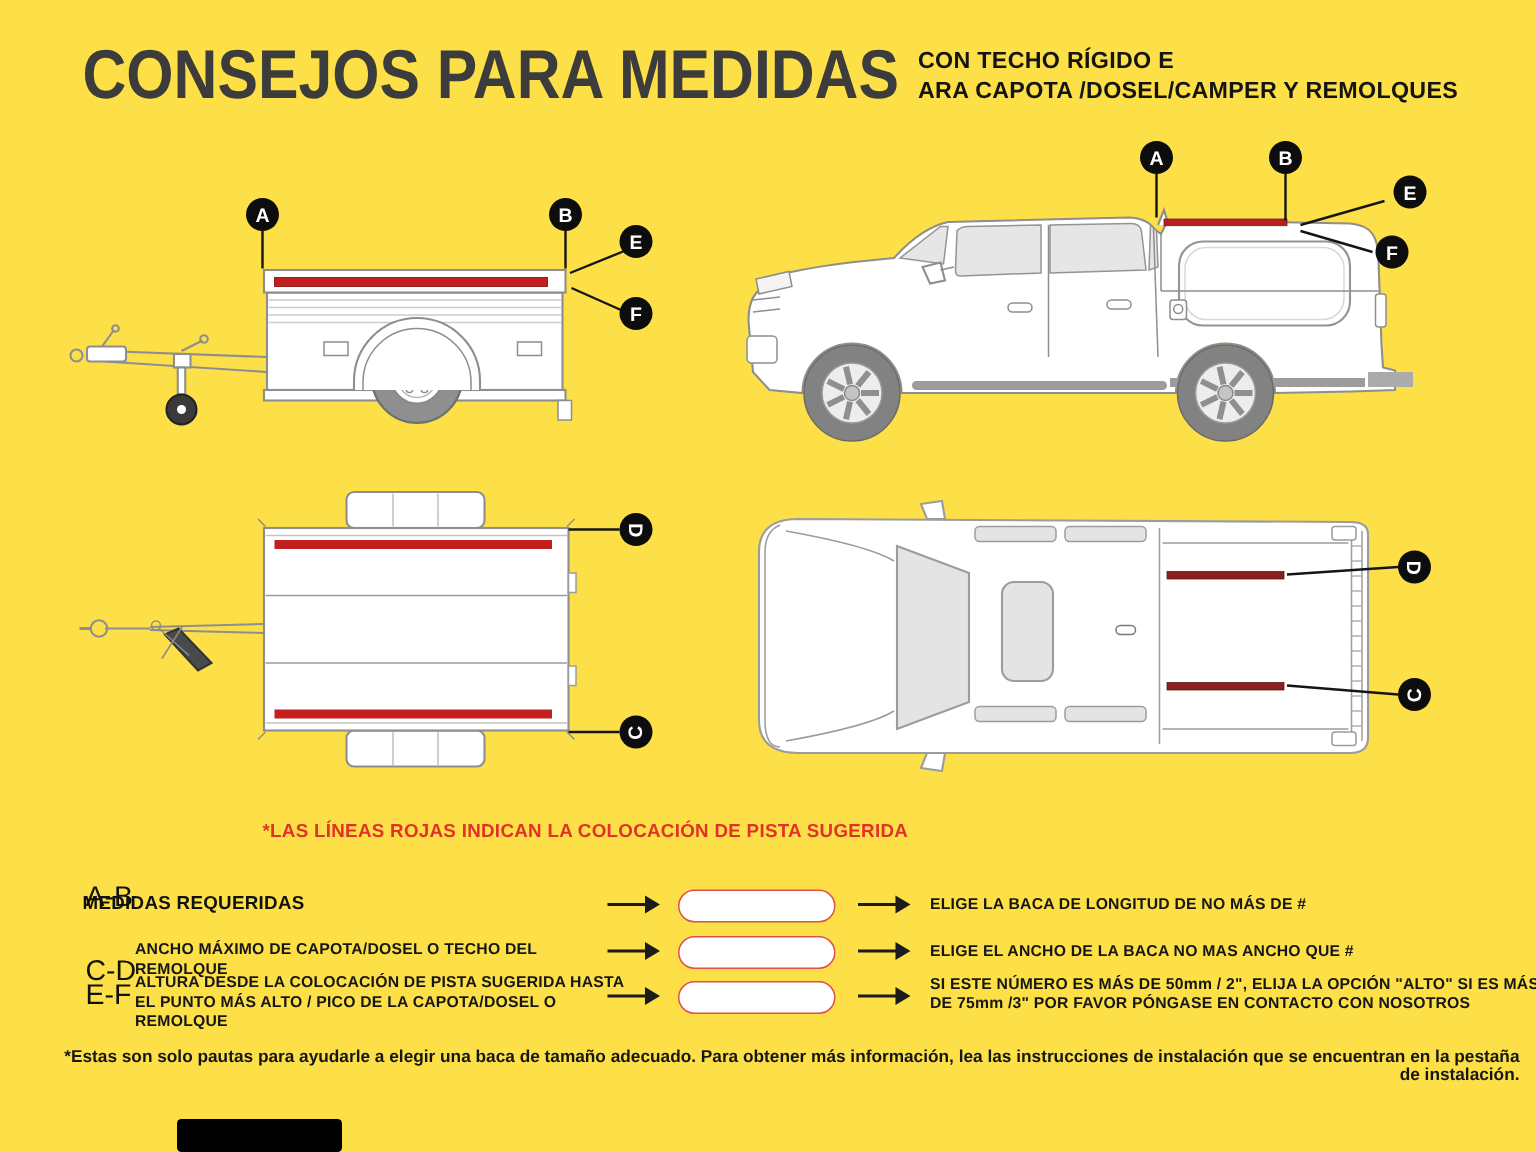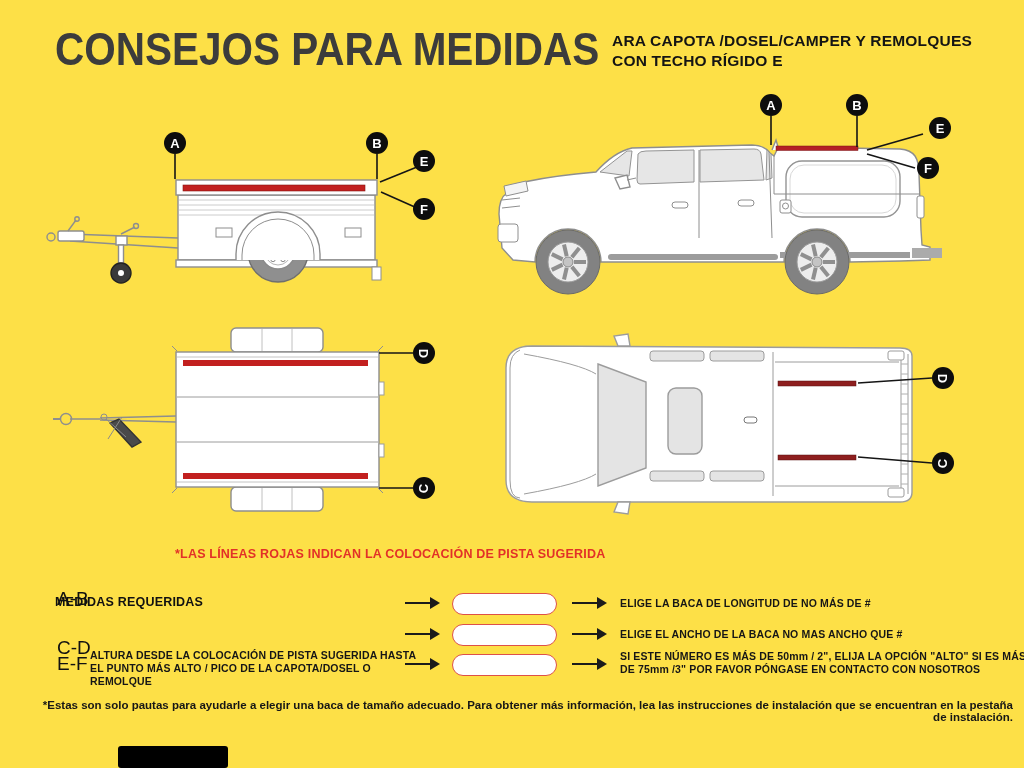--- a/index.html
+++ b/index.html
@@ -45,22 +45,22 @@
   .footnote{position:absolute;left:33px;top:699px;width:980px;font-size:11.5px;font-weight:bold;color:#161616;letter-spacing:0;text-align:right;}
   .logo-bar{position:absolute;left:118px;top:746px;width:110px;height:22px;background:#000;border-radius:3px;}
 </style>
 </head>
 <body>
 
 <div class="page">
 
   <div class="title">CONSEJOS PARA MEDIDAS</div>
   <div class="subtitle">
+    <div>CON TECHO RÍGIDO E</div>
     <div>ARA CAPOTA /DOSEL/CAMPER Y REMOLQUES</div>
-    <div>CON TECHO RÍGIDO E</div>
   </div>
 
   <svg id="svg-trailer-side" class="diagram" width="420" height="215" viewBox="0 0 420 215">
     <g stroke="#8e8e8e" stroke-width="1.4" fill="none">
 
       <path d="M138,128 L30,124 M138,138 L30,131"></path>
 
       <rect x="18" y="121" width="26" height="10" rx="2" fill="#fff"></rect>
       <path d="M28,121 L36,110"></path>
         <circle cx="37" cy="109" r="2.2"></circle>
@@ -289,20 +289,21 @@
   <div class="sec-heading">MEDIDAS REQUERIDAS</div>
   <div class="sec-note">*LAS LÍNEAS ROJAS INDICAN LA COLOCACIÓN DE PISTA SUGERIDA</div>
 
   <div class="row-range" style="top:588px">A-B</div>
   <div class="arrow" style="left:405px;top:602px"></div>
   <div class="pill" style="left:452px;top:593px"></div>
   <div class="arrow" style="left:572px;top:602px"></div>
   <div class="row-result" style="top:597px">ELIGE LA BACA DE LONGITUD DE NO MÁS DE #</div>
 
   <div class="row-range" style="top:637px">C-D</div>
+  <div class="row-desc" style="top:627px">ANCHO MÁXIMO DE CAPOTA/DOSEL O TECHO DEL REMOLQUE</div>
   <div class="arrow" style="left:405px;top:633px"></div>
   <div class="pill" style="left:452px;top:624px"></div>
   <div class="arrow" style="left:572px;top:633px"></div>
   <div class="row-result" style="top:628px">ELIGE EL ANCHO DE LA BACA NO MAS ANCHO QUE #</div>
 
   <div class="row-range" style="top:653px">E-F</div>
   <div class="row-desc" style="top:649px">ALTURA DESDE LA COLOCACIÓN DE PISTA SUGERIDA HASTA EL PUNTO MÁS ALTO / PICO DE LA CAPOTA/DOSEL O REMOLQUE</div>
   <div class="arrow" style="left:405px;top:663px"></div>
   <div class="pill" style="left:452px;top:654px"></div>
   <div class="arrow" style="left:572px;top:663px"></div>

